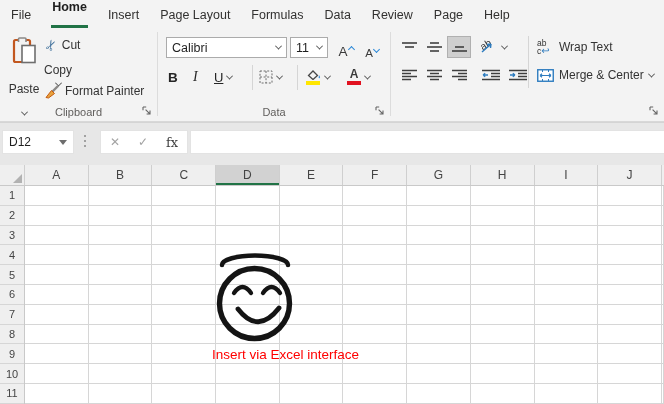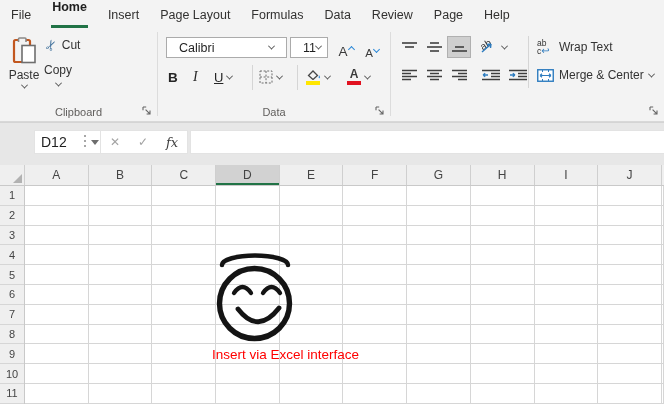--- a/index.html
+++ b/index.html
@@ -19,26 +19,26 @@
   #grp-font { left:158px; width:232px; }
   #grp-align { left:391px; width:273px; }
   .grp-divider { position:absolute; top:4px; width:1px; height:84px; background:#dcdcdc; }
   .grp-label { position:absolute; bottom:3px; left:0; width:100%; text-align:center; font-size:11px; color:#605e5c; }
   .launcher { position:absolute; bottom:5px; right:5px; width:10px; height:10px; }
   .ritem { position:absolute; display:flex; align-items:center; gap:5px; font-size:12px; color:#333; height:20px; }
   .chev { width:5px; height:5px; border-right:1.4px solid #555; border-bottom:1.4px solid #555; transform:rotate(45deg) translate(-1px,-1px); display:inline-block; flex:none; }
   .vsep-sm { position:absolute; width:1px; height:25px; background:#d5d5d5; }
 
   
-  #paste-btn { position:absolute; left:5px; top:4px; width:38px; height:84px; display:flex; flex-direction:column; align-items:center; justify-content:flex-start; gap:2px; padding-top:4px; }
+  #paste-btn { position:absolute; left:5px; top:4px; width:38px; height:84px; display:flex; flex-direction:column; align-items:center; justify-content:space-between; gap:2px; padding-top:4px; }
   #paste-btn .lbl { font-size:12px; color:#333; }
   .scissors { color:#41719c; font-size:14px; display:inline-block; transform:rotate(-65deg); line-height:12px; }
 
   
-  .combo { position:absolute; background:#fff; border:1px solid #ababab; height:21px; display:flex; align-items:center; justify-content:space-between; padding:0 12px; font-size:12.5px; color:#1f1f1f; }
+  .combo { position:absolute; background:#fff; border:1px solid #ababab; height:21px; display:flex; align-items:center; justify-content:space-between; padding:0 5px; font-size:12.5px; color:#1f1f1f; }
   #font-name-combo { left:8px; top:9px; width:121px; }
   #font-size-combo { left:132px; top:9px; width:38px; }
   .sizebtn { position:absolute; top:9px; width:24px; height:22px; display:flex; align-items:flex-end; justify-content:center; gap:1px; font-size:13.5px; color:#3b3b3b; }
   .caret { width:5px; height:5px; border-right:1.6px solid #2b88d8; border-bottom:1.6px solid #2b88d8; display:inline-block; margin-bottom:7px; }
   .caret.up { transform:rotate(-135deg); } .caret.down { transform:rotate(45deg); }
   .fmtbtn { position:absolute; top:38px; height:22px; display:flex; align-items:center; gap:4px; color:#252525; }
   .bold-g { font-weight:700; font-size:13.5px; }
   .italic-g { font-family:"Liberation Serif", serif; font-style:italic; font-size:14px; }
   .under-g { font-size:13px; text-decoration:underline; }
   .colorbar-wrap { display:flex; flex-direction:column; align-items:center; gap:1px; }
@@ -49,27 +49,27 @@
   .btn-sm { position:absolute; width:24px; height:22px; display:flex; align-items:center; justify-content:center; border:1px solid transparent; }
   .btn-sm.selected { background:#cfcfcf; border-color:#b0b0b0; }
   .vsep-lg { position:absolute; width:1px; height:52px; background:#d5d5d5; top:8px; }
   .txt-item { position:absolute; display:flex; align-items:center; gap:5px; font-size:12px; color:#333; height:22px; }
   .ab-rot { display:inline-block; transform:rotate(-32deg); font-size:10px; color:#333; }
   .wrap-ic { width:17px; height:17px; font-size:8.5px; line-height:8px; color:#333; text-align:left; }
   .wrap-ic .arr { color:#2e7cbf; font-size:10px; }
 
   
   #formula-strip { position:absolute; left:0; top:122px; width:664px; height:43px; background:#e7e7e7; border-top:1px solid #d4d4d4; }
-  #name-box { position:absolute; left:2px; top:7px; width:72px; height:24px; background:#fff; border:1px solid #e3e3e3; display:flex; align-items:center; justify-content:space-between; padding:0 6px; font-size:14px; color:#1f1f1f;margin-left:32px; }
+  #name-box { position:absolute; left:2px; top:7px; width:72px; height:24px; background:#fff; border:1px solid #e3e3e3; display:flex; align-items:center; justify-content:space-between; padding:0 6px; font-size:12px; color:#1f1f1f; }
   .dd-tri { width:0; height:0; border-left:4px solid transparent; border-right:4px solid transparent; border-top:5px solid #6d6d6d; }
   #fn-dots { position:absolute; left:84px; top:12px; display:flex; flex-direction:column; gap:3px; }
   #fn-dots i { width:2px; height:2px; border-radius:50%; background:#8a8a8a; }
   #fx-panel { position:absolute; left:100px; top:7px; width:88px; height:24px; background:#fff; border:1px solid #e3e3e3; display:flex; align-items:center; justify-content:space-around; }
   .fxbtn { font-size:12px; color:#a3a3a3; }
-  .fx-g { font-family:"DejaVu Serif", serif; font-style:italic; font-size:13px; color:#3f3f3f; }
+  .fx-g { font-family:"DejaVu Serif", serif; font-size:13px; color:#3f3f3f; }
   #formula-input { position:absolute; left:190px; top:7px; width:474px; height:24px; background:#fff; border:1px solid #e3e3e3; border-right:none; font-size:12px; padding:0 6px; outline:none; }
 
   
   #col-headers { position:absolute; left:0; top:165px; width:664px; height:21px; display:flex; background:#efefef; border-bottom:1px solid #c9c9c9; }
   #select-all-stub { width:25px; height:20px; position:relative; border-right:1px solid #cfcfcf; flex:none; }
   #select-all-stub .corner { position:absolute; right:2px; bottom:2px; width:0; height:0; border-left:9px solid transparent; border-bottom:9px solid #b2b2b2; }
   .col-h { width:63.7px; flex:none; text-align:center; font-size:12px; color:#444; line-height:20px; border-right:1px solid #cfcfcf; height:20px; }
   .col-h.sel { background:#d2d2d2; box-shadow:inset 0 -2px 0 #217346; }
   #row-headers { position:absolute; left:0; top:186px; width:25px; height:218px; background:#efefef; border-right:1px solid #c9c9c9; }
   .row-h { width:24px; height:19.8px; text-align:center; font-size:11px; color:#444; border-bottom:1px solid #d6d6d6; display:flex; align-items:center; justify-content:center; }
@@ -116,20 +116,27 @@
         <span>Cut</span>
       </div>
       <div class="ritem" style="left:44px; top:30px;flex-direction:column;">
         <svg width="14" height="15" viewBox="0 0 14 15">
           <rect x="1" y="1" width="8.5" height="10.5" fill="#f3f3f3" stroke="#5f6368" stroke-width="1.3"></rect>
           <rect x="4.5" y="3.8" width="8.5" height="10.5" fill="#fff" stroke="#5f6368" stroke-width="1.3"></rect>
         </svg>
         <span>Copy</span>
         <span class="chev"></span>
       </div>
+      <div class="ritem" style="left:44px; top:53px;">
+        <svg width="16" height="15" viewBox="0 0 16 15">
+          <line x1="14" y1="2" x2="8.5" y2="7.5" stroke="#8a8886" stroke-width="2.4"></line>
+          <path d="M2 13.5 L7.5 6.5 L10.5 9.5 L4.5 14 Z" fill="#e8a33d" stroke="#c55a11" stroke-width="1"></path>
+        </svg>
+        <span>Format Painter</span>
+      </div>
       <div class="grp-label">Clipboard</div>
       <svg class="launcher" viewBox="0 0 10 10">
         <path d="M1 1 h3.2 M1 1 v3.2 M3.6 3.6 L7.6 7.6 M8 4.6 V8 H4.6" fill="none" stroke="#636363" stroke-width="1.1"></path>
       </svg>
     </div>
 
     <div class="grp-divider" style="left:157px;"></div>
 
     <div class="rgroup" id="grp-font">
       <div class="combo" id="font-name-combo">

